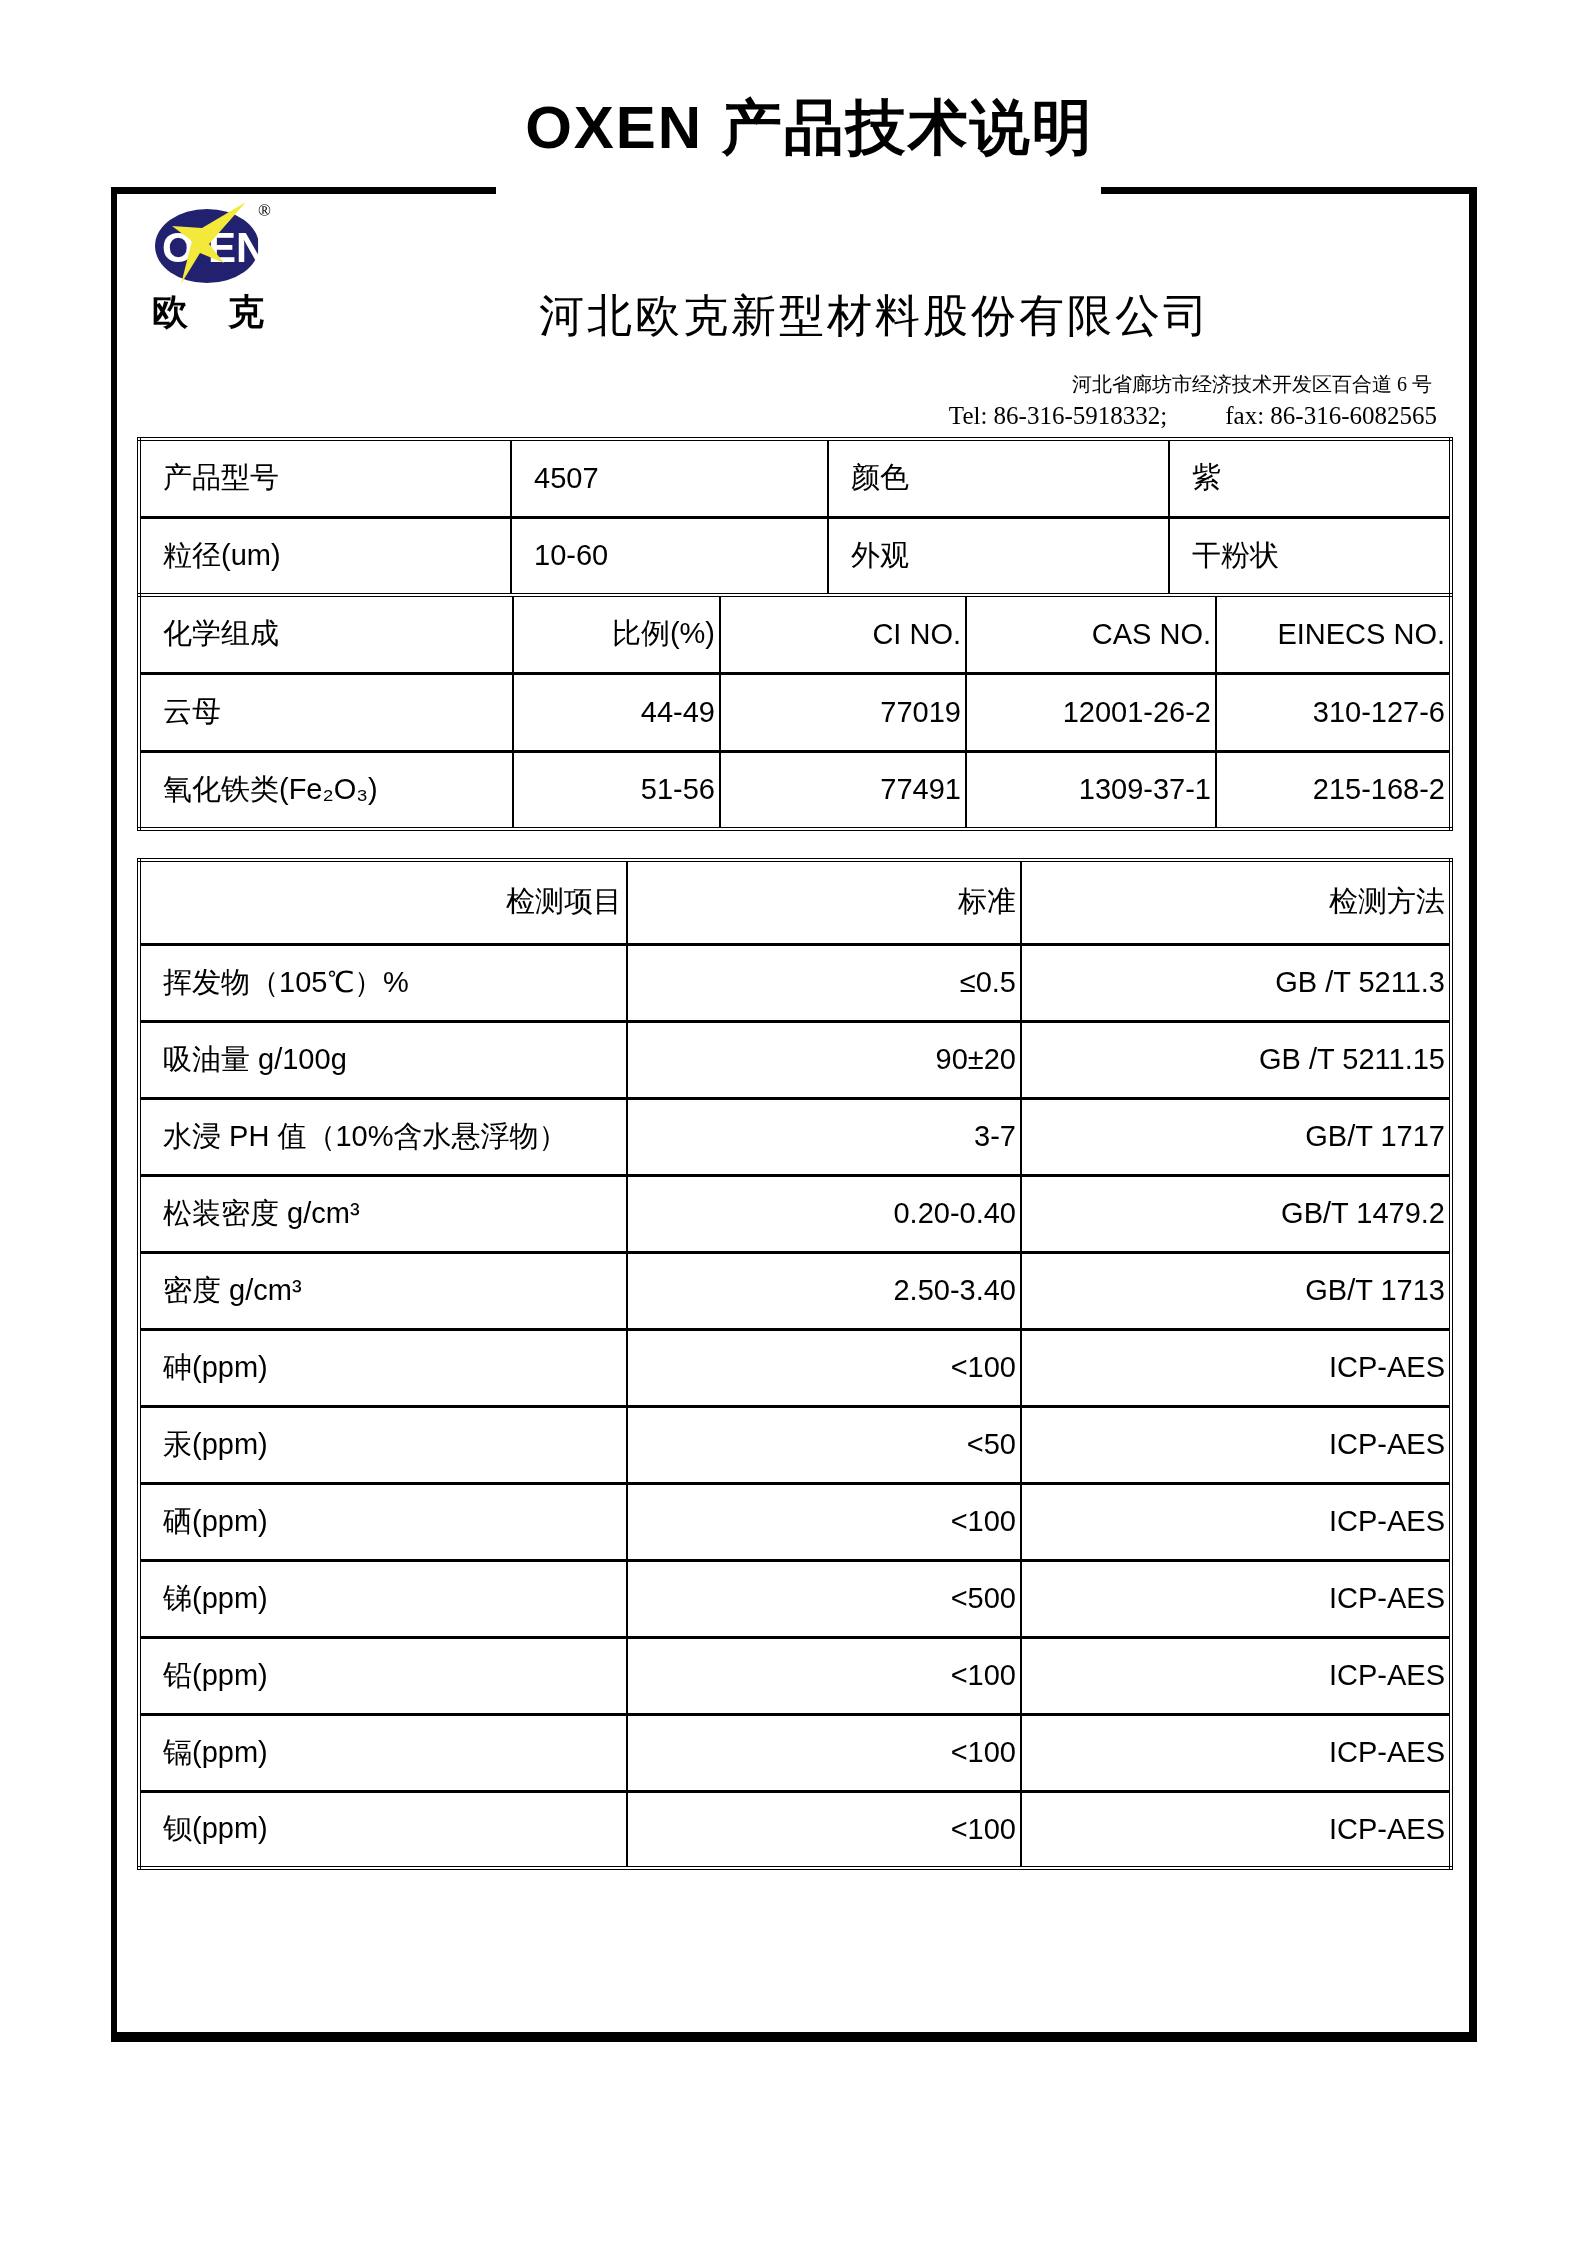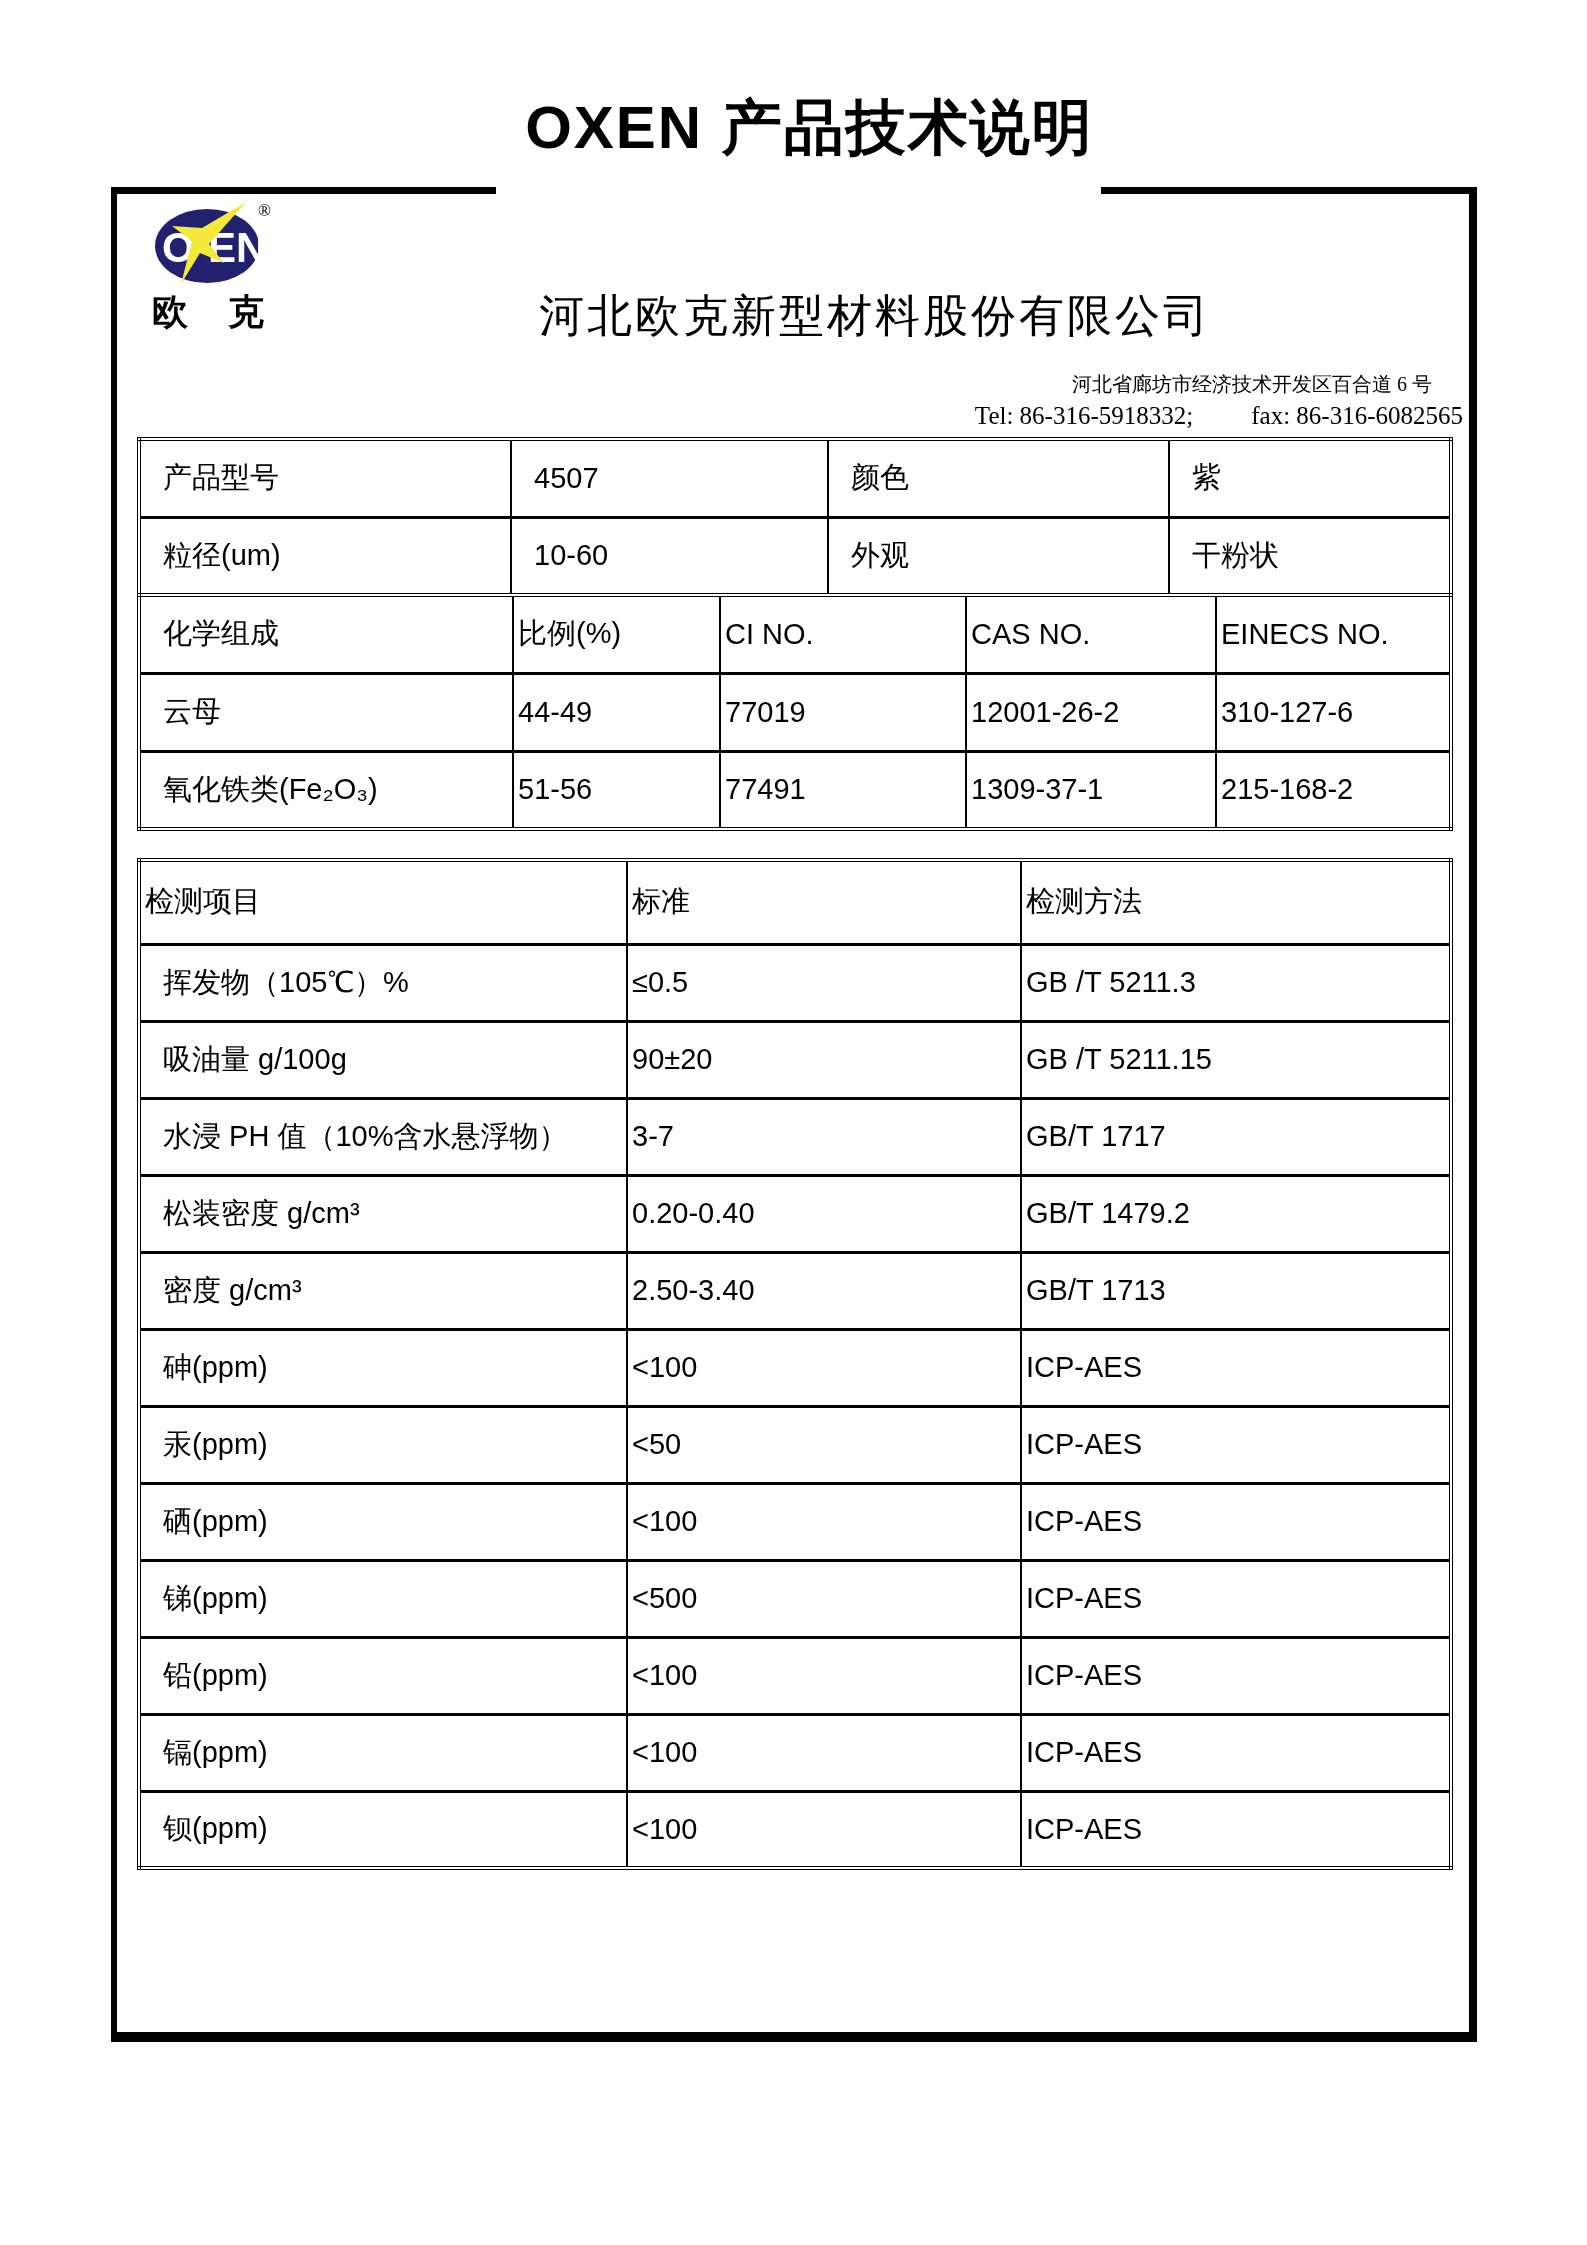--- a/index.html
+++ b/index.html
@@ -29,38 +29,38 @@
     position:absolute;left:111px;top:286px;width:1528px;margin:0;
     text-align:center;font-size:45px;font-weight:400;
     font-family:"Liberation Serif",serif;letter-spacing:3px;
   }
   .address{
     position:absolute;left:0;top:371px;width:1432px;
     text-align:right;font-size:20px;font-family:"Liberation Serif",serif;
   }
   .telfax{
     position:absolute;left:0;top:402px;width:1437px;
-    text-align:right;font-size:25px;font-family:"Liberation Serif",serif;padding-left:26px;
+    text-align:right;font-size:25px;font-family:"Liberation Serif",serif;
   }
   .telfax .fax{margin-left:58px;}
   .tblwrap{position:absolute;left:137px;width:1313px;}
   .wrap1{top:437px;}
   .wrap2{top:858px;border-radius:24px;}
   table{border-collapse:collapse;table-layout:fixed;width:1312px;background:#fff;}
   .tb2{margin-top:-4px;}
   td{
     box-sizing:border-box;border:2px solid #000;border-top-width:3px;border-bottom-width:3px;
     font-size:29px;padding:0 6px 0 22px;text-align:left;vertical-align:middle;
     overflow:hidden;white-space:nowrap;
   }
   table{border:4px double #000;}
   tr.r78{height:78px;}
   tr.r77{height:77px;}
   tr.r84{height:84px;}
-  td.c{text-align:left;padding:9px 4px;}
+  td.c{text-align:right;padding:9px 4px;}
 </style>
 </head>
 <body>
 
 <div class="page">
 
   <h1 class="title">OXEN 产品技术说明</h1>
 
   <div class="sheet">
     <div class="rule rule-left"></div>

